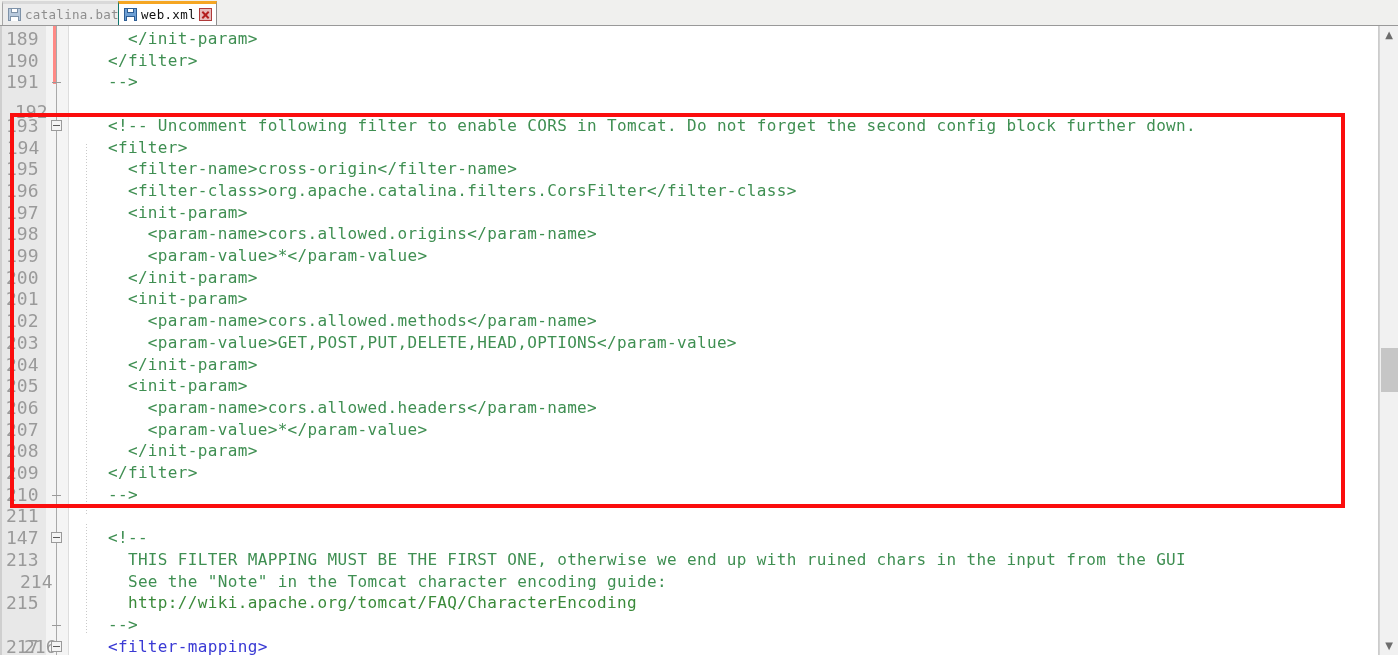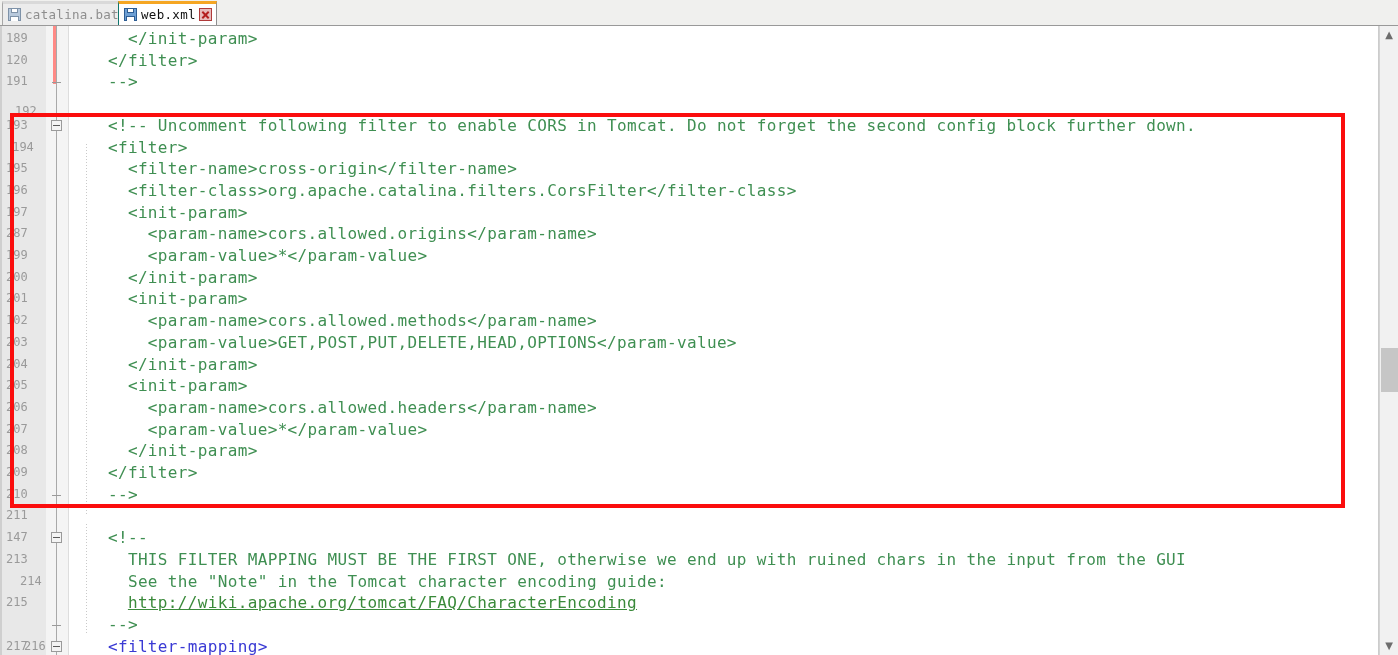--- a/index.html
+++ b/index.html
@@ -183,21 +183,21 @@
   }
 
   .lineno {
     position: absolute;
     left: 0;
     width: 40px;
     text-align: left;
     padding-left: 6px;
     box-sizing: border-box;
     font-family: "DejaVu Sans Mono", "Liberation Mono", monospace;
-    font-size: 12px;
+    font-size: 18px;
     line-height: 21.7px;
     color: #9a9a9a;
     letter-spacing: 0px;
   }
 
   .code-area {
     position: absolute;
     left: 68px; top: 0;
     width: 1310px;
     height: 629px;
@@ -208,21 +208,21 @@
     left: 0;
     white-space: pre;
     font-family: "DejaVu Sans Mono", "Liberation Mono", monospace;
     font-size: 16px;
     line-height: 21.7px;
     letter-spacing: 0.35px;
     color: #3a8a3a;
   }
   .codeline.comment { color: #3f8f52; }
   .codeline.tag     { color: #3a3ad4; }
-  .codeline.link span.url { text-decoration: underline; }
+  .codeline.link span.url { }
 
   
   .indent-guide {
     position: absolute;
     width: 1px;
     background: repeating-linear-gradient(to bottom, #c9c9c9 0 1px, transparent 1px 3px);
   }
 
   
   .annot-box {
@@ -305,29 +305,29 @@
     <div class="gutter-left-edge"></div>
   </div>
 
   <div class="foldcol"></div>
   <div class="foldline"></div>
 
   <div class="changebar pink" style="top:0px;height:58px;"></div>
 
   <div id="linenos">
       <div class="lineno" style="top: 2px;">189</div>
-      <div class="lineno" style="top: 23.7px;">120</div>
+      <div class="lineno" style="top: 23.7px;">190</div>
       <div class="lineno" style="top: 45.4px;">191</div>
       <div class="lineno" style="top: 75px; padding-left: 15px;">192</div>
       <div class="lineno" style="top: 88.8px;">193</div>
       <div class="lineno" style="top: 110.5px; text-align: center;">194</div>
       <div class="lineno" style="top: 132.2px;">195</div>
       <div class="lineno" style="top: 153.9px;">196</div>
       <div class="lineno" style="top: 175.6px;">197</div>
-      <div class="lineno" style="top: 197.3px;">287</div>
+      <div class="lineno" style="top: 197.3px;">198</div>
       <div class="lineno" style="top: 219px;">199</div>
       <div class="lineno" style="top: 240.7px;">200</div>
       <div class="lineno" style="top: 262.4px;">201</div>
       <div class="lineno" style="top: 284.1px;">102</div>
       <div class="lineno" style="top: 305.8px;">203</div>
       <div class="lineno" style="top: 327.5px;">204</div>
       <div class="lineno" style="top: 349.2px;">205</div>
       <div class="lineno" style="top: 370.9px;">206</div>
       <div class="lineno" style="top: 392.6px;">207</div>
       <div class="lineno" style="top: 414.3px;">208</div>

